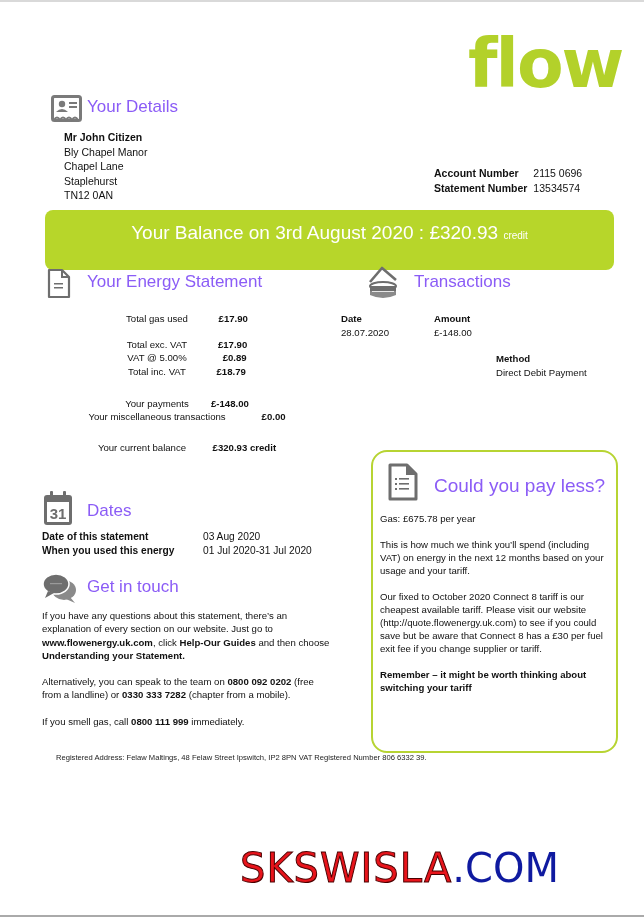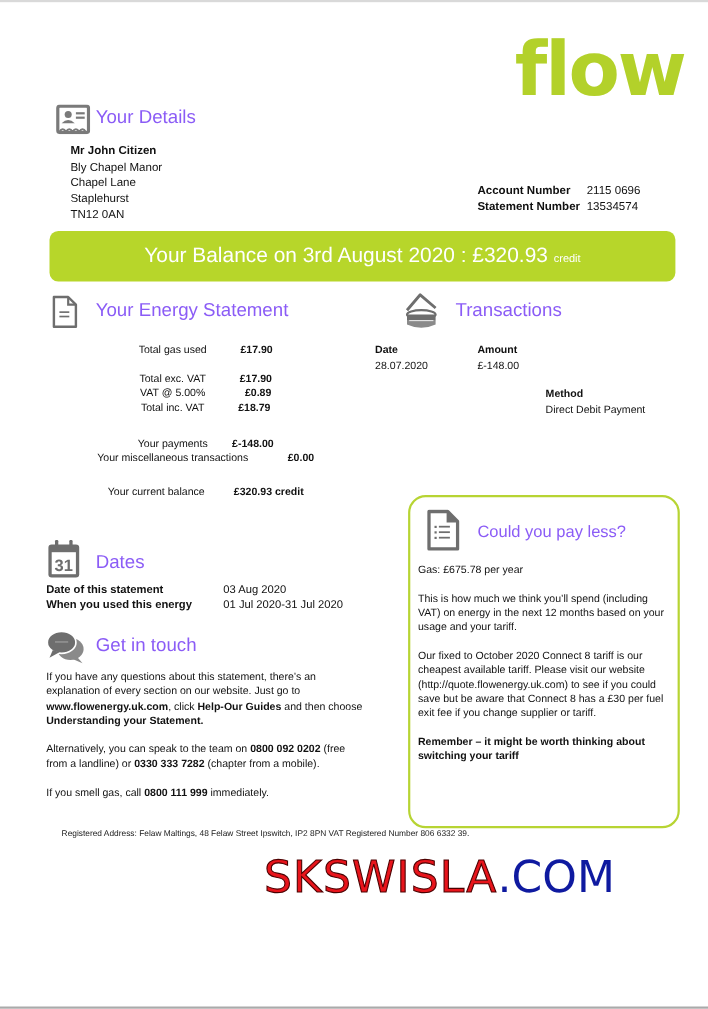--- a/index.html
+++ b/index.html
@@ -17,21 +17,21 @@
 
   .logo { left: 468px; top: 34px; font-size: 68px; font-weight: bold; color: #b3d12a; letter-spacing: -2px; font-family: "DejaVu Sans", sans-serif; line-height: 60px; }
 
   .icon { position: absolute; }
 
   .address { left: 64px; top: 130px; font-size: 10.5px; line-height: 14.6px; }
   .acct { left: 434px; top: 166px; font-size: 10.5px; line-height: 15px; }
   .acct td { padding: 0 6px 0 0; }
 
   .balance-bar {
-    left: 45px; top: 210px; width: 569px; height: 46px; border-radius: 8px;
+    left: 45px; top: 210px; width: 569px; height: 60px; border-radius: 8px;
     background: #b7d62a; color: #fff; text-align: center; line-height: 46px;
     font-size: 19px;
   }
   .balance-bar .credit { font-size: 10px; }
 
   .stmt { left: 42px; top: 312px; width: 290px; font-size: 9.6px; }
   .stmt .row { display: flex; justify-content: center; height: 13.2px; line-height: 13.2px; }
   .stmt .row .v { font-weight: bold; width: 60px; text-align: right; }
   .stmt .row.wide .v { width: 90px; }
   .stmt .gap { height: 13px; }
@@ -50,21 +50,21 @@
 
   .dates { left: 42px; top: 530px; font-size: 10.2px; line-height: 14px; }
   .dates .k { position: absolute; left: 0; font-weight: bold; white-space: nowrap; }
   .dates .v { position: absolute; left: 161px; white-space: nowrap; }
 
   .touch { left: 42px; top: 609px; width: 290px; font-size: 9.6px; line-height: 13.3px; }
   .touch p { margin: 0 0 13px 0; }
 
   .footer { left: 56px; top: 751px; font-size: 7.6px; line-height: 14px; color: #222; white-space: nowrap; }
 
-  .watermark { left: 240px; top: 773px; font-size: 40px; font-family: "DejaVu Sans", sans-serif; white-space: nowrap; line-height: 50px; }
+  .watermark { left: 240px; top: 843px; font-size: 40px; font-family: "DejaVu Sans", sans-serif; white-space: nowrap; line-height: 50px; }
   .watermark .wm1 { color: #e8141b; -webkit-text-stroke: 1px #4a0000; letter-spacing: 1px; }
   .watermark .wm2 { color: #0f1aa0; }
 </style>
 </head>
 <body>
 
 <div class="topline"></div>
 
 <div class="abs logo">flow</div>
 
@@ -168,21 +168,21 @@
 <svg class="icon" style="left:388px;top:463px" width="30" height="38" viewBox="0 0 30 38">
   <path d="M2 2 H19 L28 11 V36 H2 Z" fill="none" stroke="#6e6e6e" stroke-width="3" stroke-linejoin="round"></path>
   <path d="M19 2 V11 H28" fill="#6e6e6e" stroke="#6e6e6e" stroke-width="2"></path>
   <rect x="7" y="15" width="2" height="2" fill="#6e6e6e"></rect>
     <rect x="11" y="15" width="10" height="1.6" fill="#6e6e6e"></rect>
   <rect x="7" y="20" width="2" height="2" fill="#6e6e6e"></rect>
     <rect x="11" y="20" width="10" height="1.6" fill="#6e6e6e"></rect>
   <rect x="7" y="25" width="2" height="2" fill="#6e6e6e"></rect>
     <rect x="11" y="25" width="10" height="1.6" fill="#6e6e6e"></rect>
 </svg>
-<div class="abs sec-title" style="left:434px;top:475px;font-size:15px">Could you pay less?</div>
+<div class="abs sec-title" style="left:434px;top:475px;font-size:19px">Could you pay less?</div>
 <div class="abs pay-text">
   <p>Gas: £675.78 per year</p>
   <p>This is how much we think you’ll spend (including VAT) on energy in the next 12 months based on your usage and your tariff.</p>
   <p>Our fixed to October 2020 Connect 8 tariff is our cheapest available tariff. Please visit our website (http://quote.flowenergy.uk.com) to see if you could save but be aware that Connect 8 has a £30 per fuel exit fee if you change supplier or tariff.</p>
   <p class="bold">Remember – it might be worth thinking about switching your tariff</p>
 </div>
 
 <svg class="icon" style="left:43px;top:491px" width="30" height="35" viewBox="0 0 30 35">
   <rect x="1" y="4" width="28" height="30" rx="3" fill="#6e6e6e"></rect>
   <rect x="4" y="11" width="22" height="20" fill="#fff"></rect>

